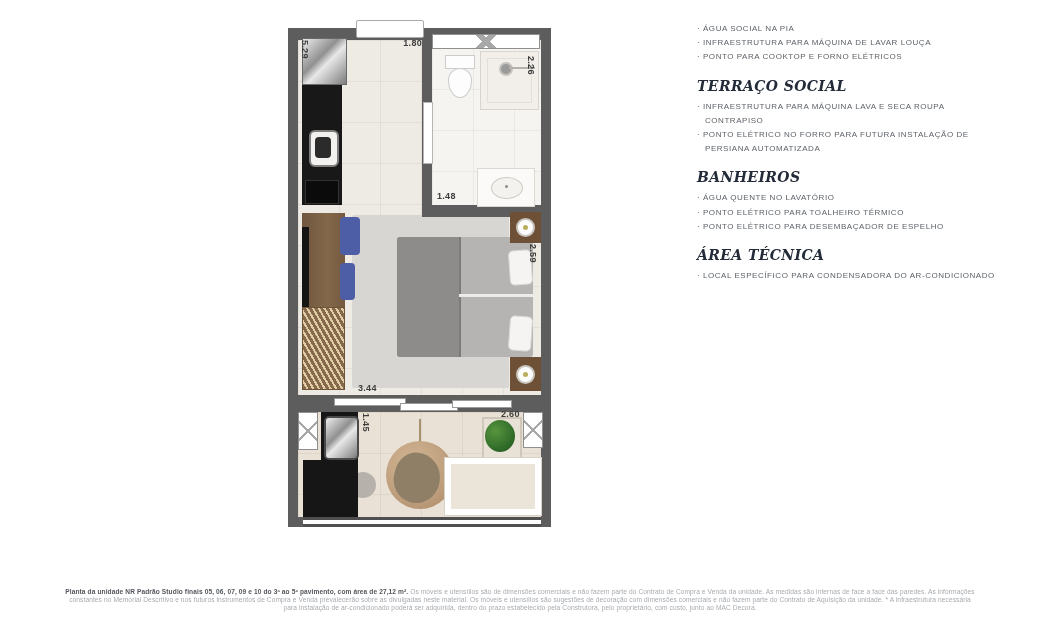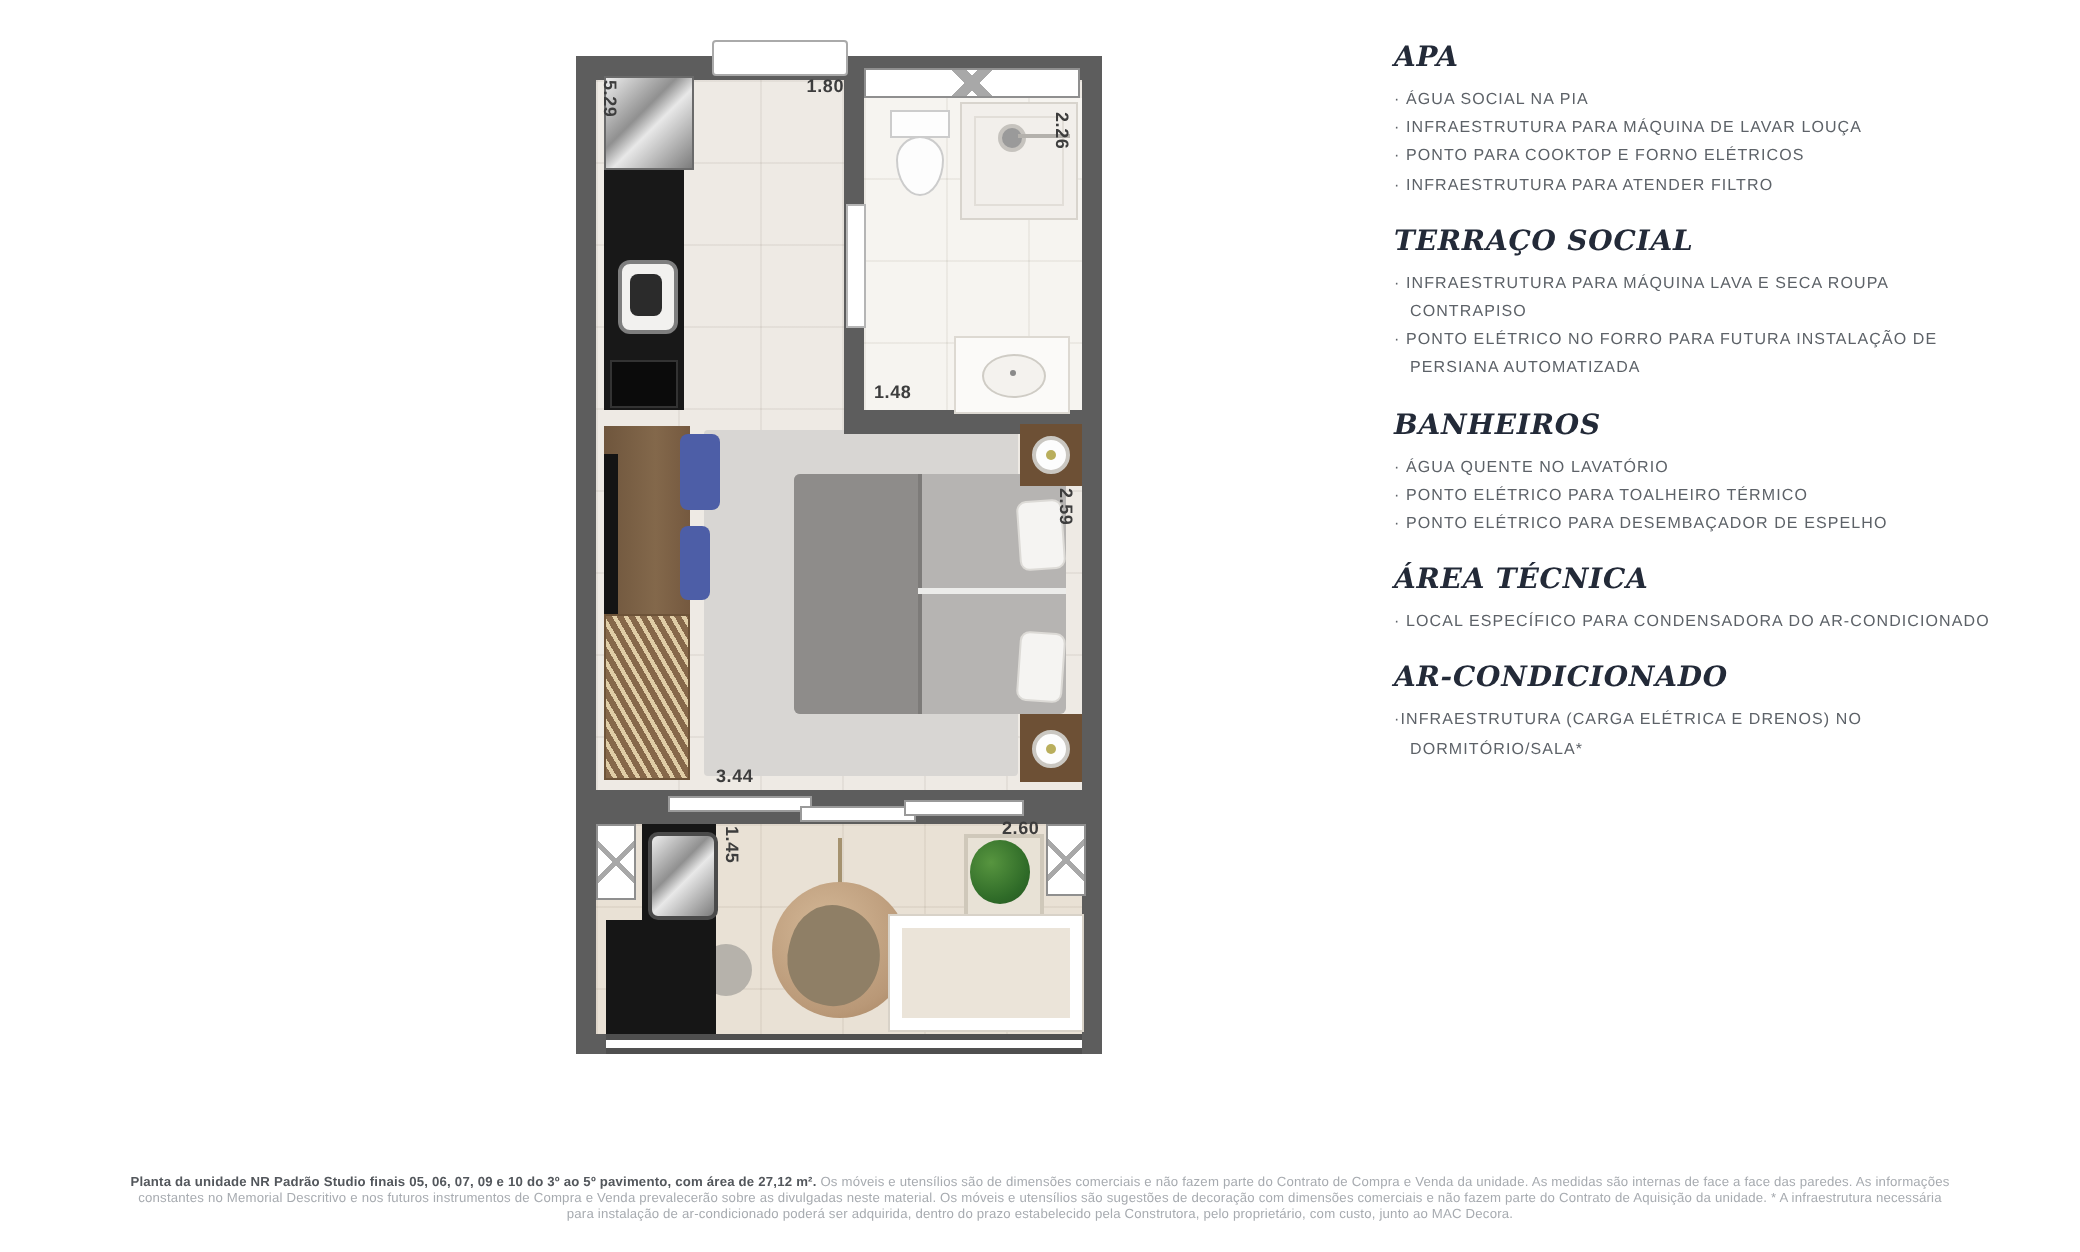--- a/index.html
+++ b/index.html
@@ -130,47 +130,41 @@
   <div class="dim" style="left:149px;top:171px;">1.48</div>
   <div class="dim v" style="left:240px;top:224px;">2.59</div>
   <div class="dim" style="left:55px;top:363px;padding-left:15px;">3.44</div>
   <div class="dim v" style="left:73px;top:393px;">1.45</div>
   <div class="dim" style="left:193px;top:389px;margin-left:20px;">2.60</div>
 </div>
 
 <div id="specs" class="abs">
 
   <div class="spec-section">
-    <div class="spec-title">APA</div>
     <div class="spec-item">· ÁGUA SOCIAL NA PIA</div>
     <div class="spec-item">· INFRAESTRUTURA PARA MÁQUINA DE LAVAR LOUÇA</div>
     <div class="spec-item">· PONTO PARA COOKTOP E FORNO ELÉTRICOS</div>
-    <div class="spec-item">· INFRAESTRUTURA PARA ATENDER FILTRO</div>
   </div>
 
   <div class="spec-section">
     <div class="spec-title">TERRAÇO SOCIAL</div>
     <div class="spec-item">· INFRAESTRUTURA PARA MÁQUINA LAVA E SECA ROUPA CONTRAPISO</div>
     <div class="spec-item">· PONTO ELÉTRICO NO FORRO PARA FUTURA INSTALAÇÃO DE PERSIANA AUTOMATIZADA</div>
   </div>
 
   <div class="spec-section">
     <div class="spec-title">BANHEIROS</div>
     <div class="spec-item">· ÁGUA QUENTE NO LAVATÓRIO</div>
     <div class="spec-item">· PONTO ELÉTRICO PARA TOALHEIRO TÉRMICO</div>
     <div class="spec-item">· PONTO ELÉTRICO PARA DESEMBAÇADOR DE ESPELHO</div>
   </div>
 
   <div class="spec-section">
     <div class="spec-title">ÁREA TÉCNICA</div>
     <div class="spec-item">· LOCAL ESPECÍFICO PARA CONDENSADORA DO AR-CONDICIONADO</div>
   </div>
 
-  <div class="spec-section">
-    <div class="spec-title">AR-CONDICIONADO</div>
-    <div class="spec-item">·INFRAESTRUTURA (CARGA ELÉTRICA E DRENOS) NO DORMITÓRIO/SALA*</div>
-  </div>
 
 </div>
 
 <div id="disclaimer" class="abs">
   <b>Planta da unidade NR Padrão Studio finais 05, 06, 07, 09 e 10 do 3º ao 5º pavimento, com área de 27,12 m².</b><span> Os móveis e utensílios são de dimensões comerciais e não fazem parte do Contrato de Compra e Venda da unidade. As medidas são internas de face a face das paredes. As informações constantes no Memorial Descritivo e nos futuros instrumentos de Compra e Venda prevalecerão sobre as divulgadas neste material. Os móveis e utensílios são sugestões de decoração com dimensões comerciais e não fazem parte do Contrato de Aquisição da unidade. * A infraestrutura necessária para instalação de ar-condicionado poderá ser adquirida, dentro do prazo estabelecido pela Construtora, pelo proprietário, com custo, junto ao MAC Decora.</span>
 </div>
 
 </body></html>

